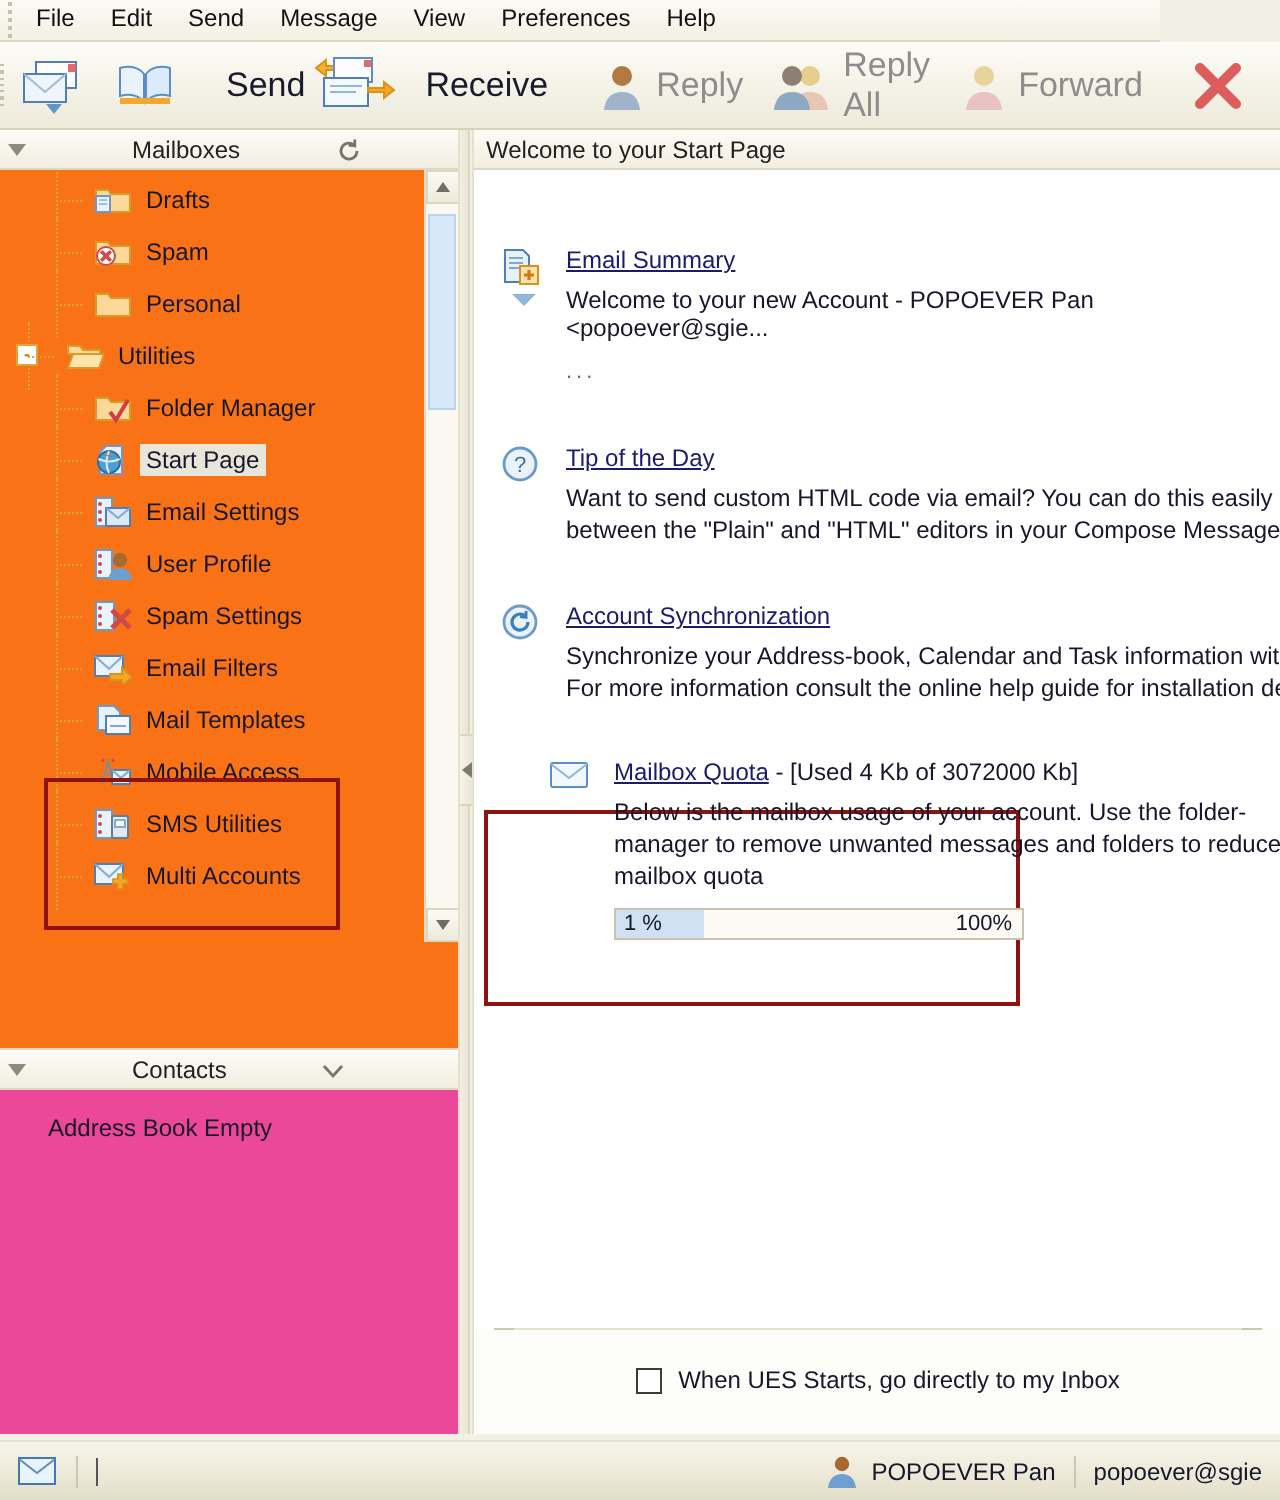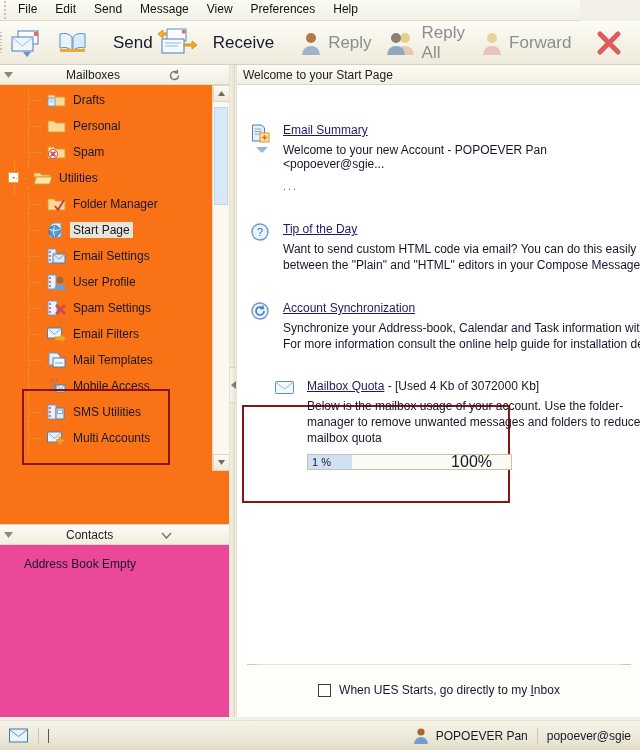--- a/index.html
+++ b/index.html
@@ -180,21 +180,21 @@
   .progress {
     margin-top: 8px; width: 205px; height: 16px;
     border: 1px solid #c9c3ab; background: #fbfaf4;
     position: relative; display: flex; align-items: center;
   }
   .progress-fill {
     position: absolute; left: 0; top: 0; bottom: 0; width: 44px;
     background: #cfe1f2;
   }
   .p-left { position: relative; font-size: 11px; padding-left: 4px; color: #17172b; }
-  .p-right { position: absolute; right: 19px; font-size: 16px; color: #17172b; }
+  .p-right { position: absolute; right: 5px; font-size: 11px; color: #17172b; }
 
   .footer-area {
     position: absolute; left: 0; bottom: 0; width: 404px; height: 55px;
     background: #fdfdf9;
   }
   .footer-rule {
     position: absolute; left: 20px; right: 20px; top: 0;
     border-top: 1px solid #e7e2d0;
   }
   .footer-rule:before, .footer-rule:after {
@@ -407,36 +407,36 @@
               <path d="M2.5 8 h4 M2.5 10 h4" stroke="#9cc0e0"></path>
             </svg>
           </span>
           <span class="tree-label">Drafts</span>
         </div>
 
         <div class="tree-row">
           <span class="tw-dots lvl2"></span>
           <span class="tree-icon">
             <svg width="19" height="16" viewBox="0 0 19 16">
-              <path d="M1 3 l6 0 l1.5 2 l9.5 0 l0 9 l-17 0 z" fill="#fcd99a" stroke="#d99a2a"></path>
-            </svg>
-          </span>
-          <span class="tree-label">Personal</span>
-        </div>
-
-        <div class="tree-row">
-          <span class="tw-dots lvl2"></span>
-          <span class="tree-icon">
-            <svg width="19" height="16" viewBox="0 0 19 16">
               <path d="M1 3 l6 0 l1.5 2 l9.5 0 l0 9 l-17 0 z" fill="#fbd99a" stroke="#d99a2a"></path>
               <circle cx="6" cy="10" r="4.5" fill="#fff" stroke="#cf4b4b"></circle>
               <path d="M3.6 7.6 L8.4 12.4 M8.4 7.6 L3.6 12.4" stroke="#cf4b4b" stroke-width="1.8"></path>
             </svg>
           </span>
           <span class="tree-label">Spam</span>
+        </div>
+
+        <div class="tree-row">
+          <span class="tw-dots lvl2"></span>
+          <span class="tree-icon">
+            <svg width="19" height="16" viewBox="0 0 19 16">
+              <path d="M1 3 l6 0 l1.5 2 l9.5 0 l0 9 l-17 0 z" fill="#fcd99a" stroke="#d99a2a"></path>
+            </svg>
+          </span>
+          <span class="tree-label">Personal</span>
         </div>
 
         <div class="tree-row">
           <span class="tw-dots">
             <span class="expander">-</span>
           </span>
           <span class="tree-icon">
             <svg width="19" height="16" viewBox="0 0 19 16">
               <path d="M1 3 l6 0 l1.5 2 l8.5 0 l0 2 l-16 0 z" fill="#fcd99a" stroke="#d99a2a"></path>
               <path d="M1 14 l2.5 -7 l15.5 0 l-2.5 7 z" fill="#fde4ad" stroke="#d99a2a"></path>

